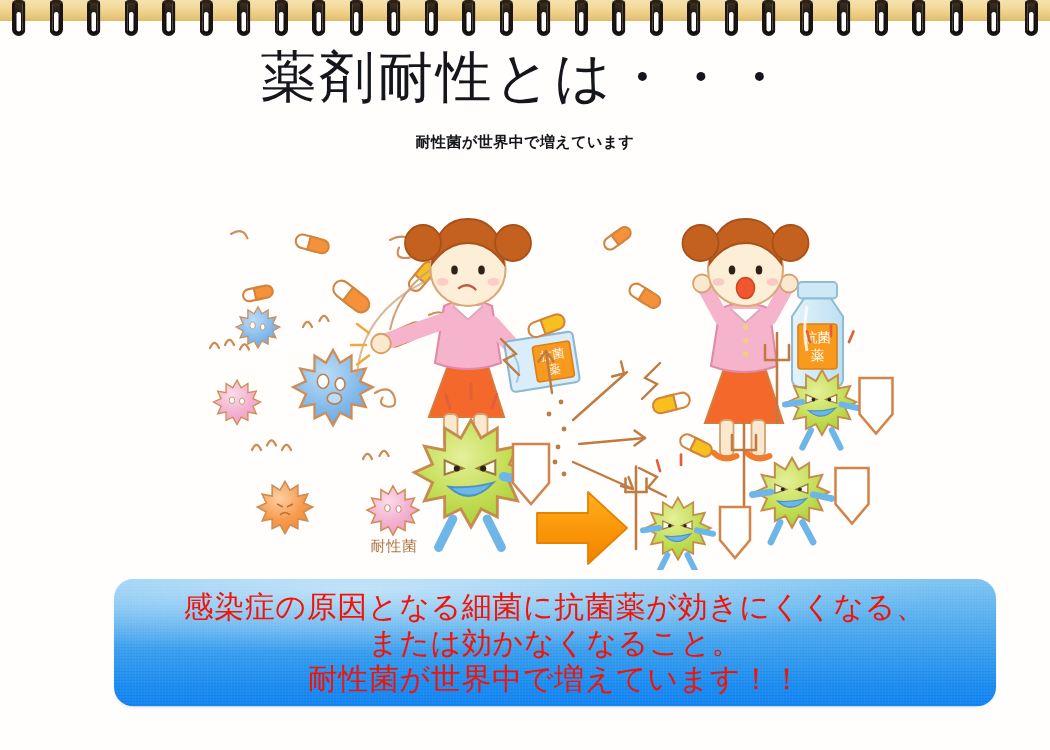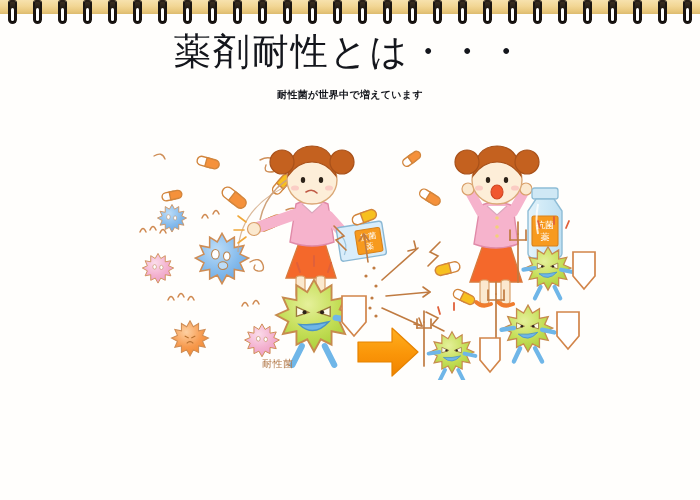--- a/index.html
+++ b/index.html
@@ -69,21 +69,21 @@
   }
 
   
   .illus{
     position:absolute;left:110px;top:100px;width:500px;height:280px;
   }
   .illus svg{display:block;width:500px;height:280px;}
 
   
   .germ-label{
-    position:absolute;left:262px;top:357px;
+    position:absolute;left:247px;top:357px;
     font-family:"DejaVu Sans","Liberation Sans",sans-serif;
     font-size:10px;
     color:#b07646;
     letter-spacing:0.5px;
     white-space:nowrap;
   }
 
   
   .msgbox{
     position:absolute;left:76px;top:386px;width:588px;height:85px;
@@ -598,14 +598,22 @@
           <path d="M444,124 l0,-7"></path>
           <path d="M456,128 l3,-7"></path>
         <path d="M330,214 l-2,-7"></path>
           <path d="M344,210 l0,-7"></path>
       </g>
     </svg>
   </div>
 
   <div class="germ-label">耐性菌</div>
 
+  <div class="msgbox">
+    <div class="noise"></div>
+    <div class="msglines">
+      <div>感染症の原因となる細菌に抗菌薬が効きにくくなる、</div>
+      <div>または効かなくなること。</div>
+      <div>耐性菌が世界中で増えています！！</div>
+    </div>
+  </div>
 
 </div>
 
 </body></html>

